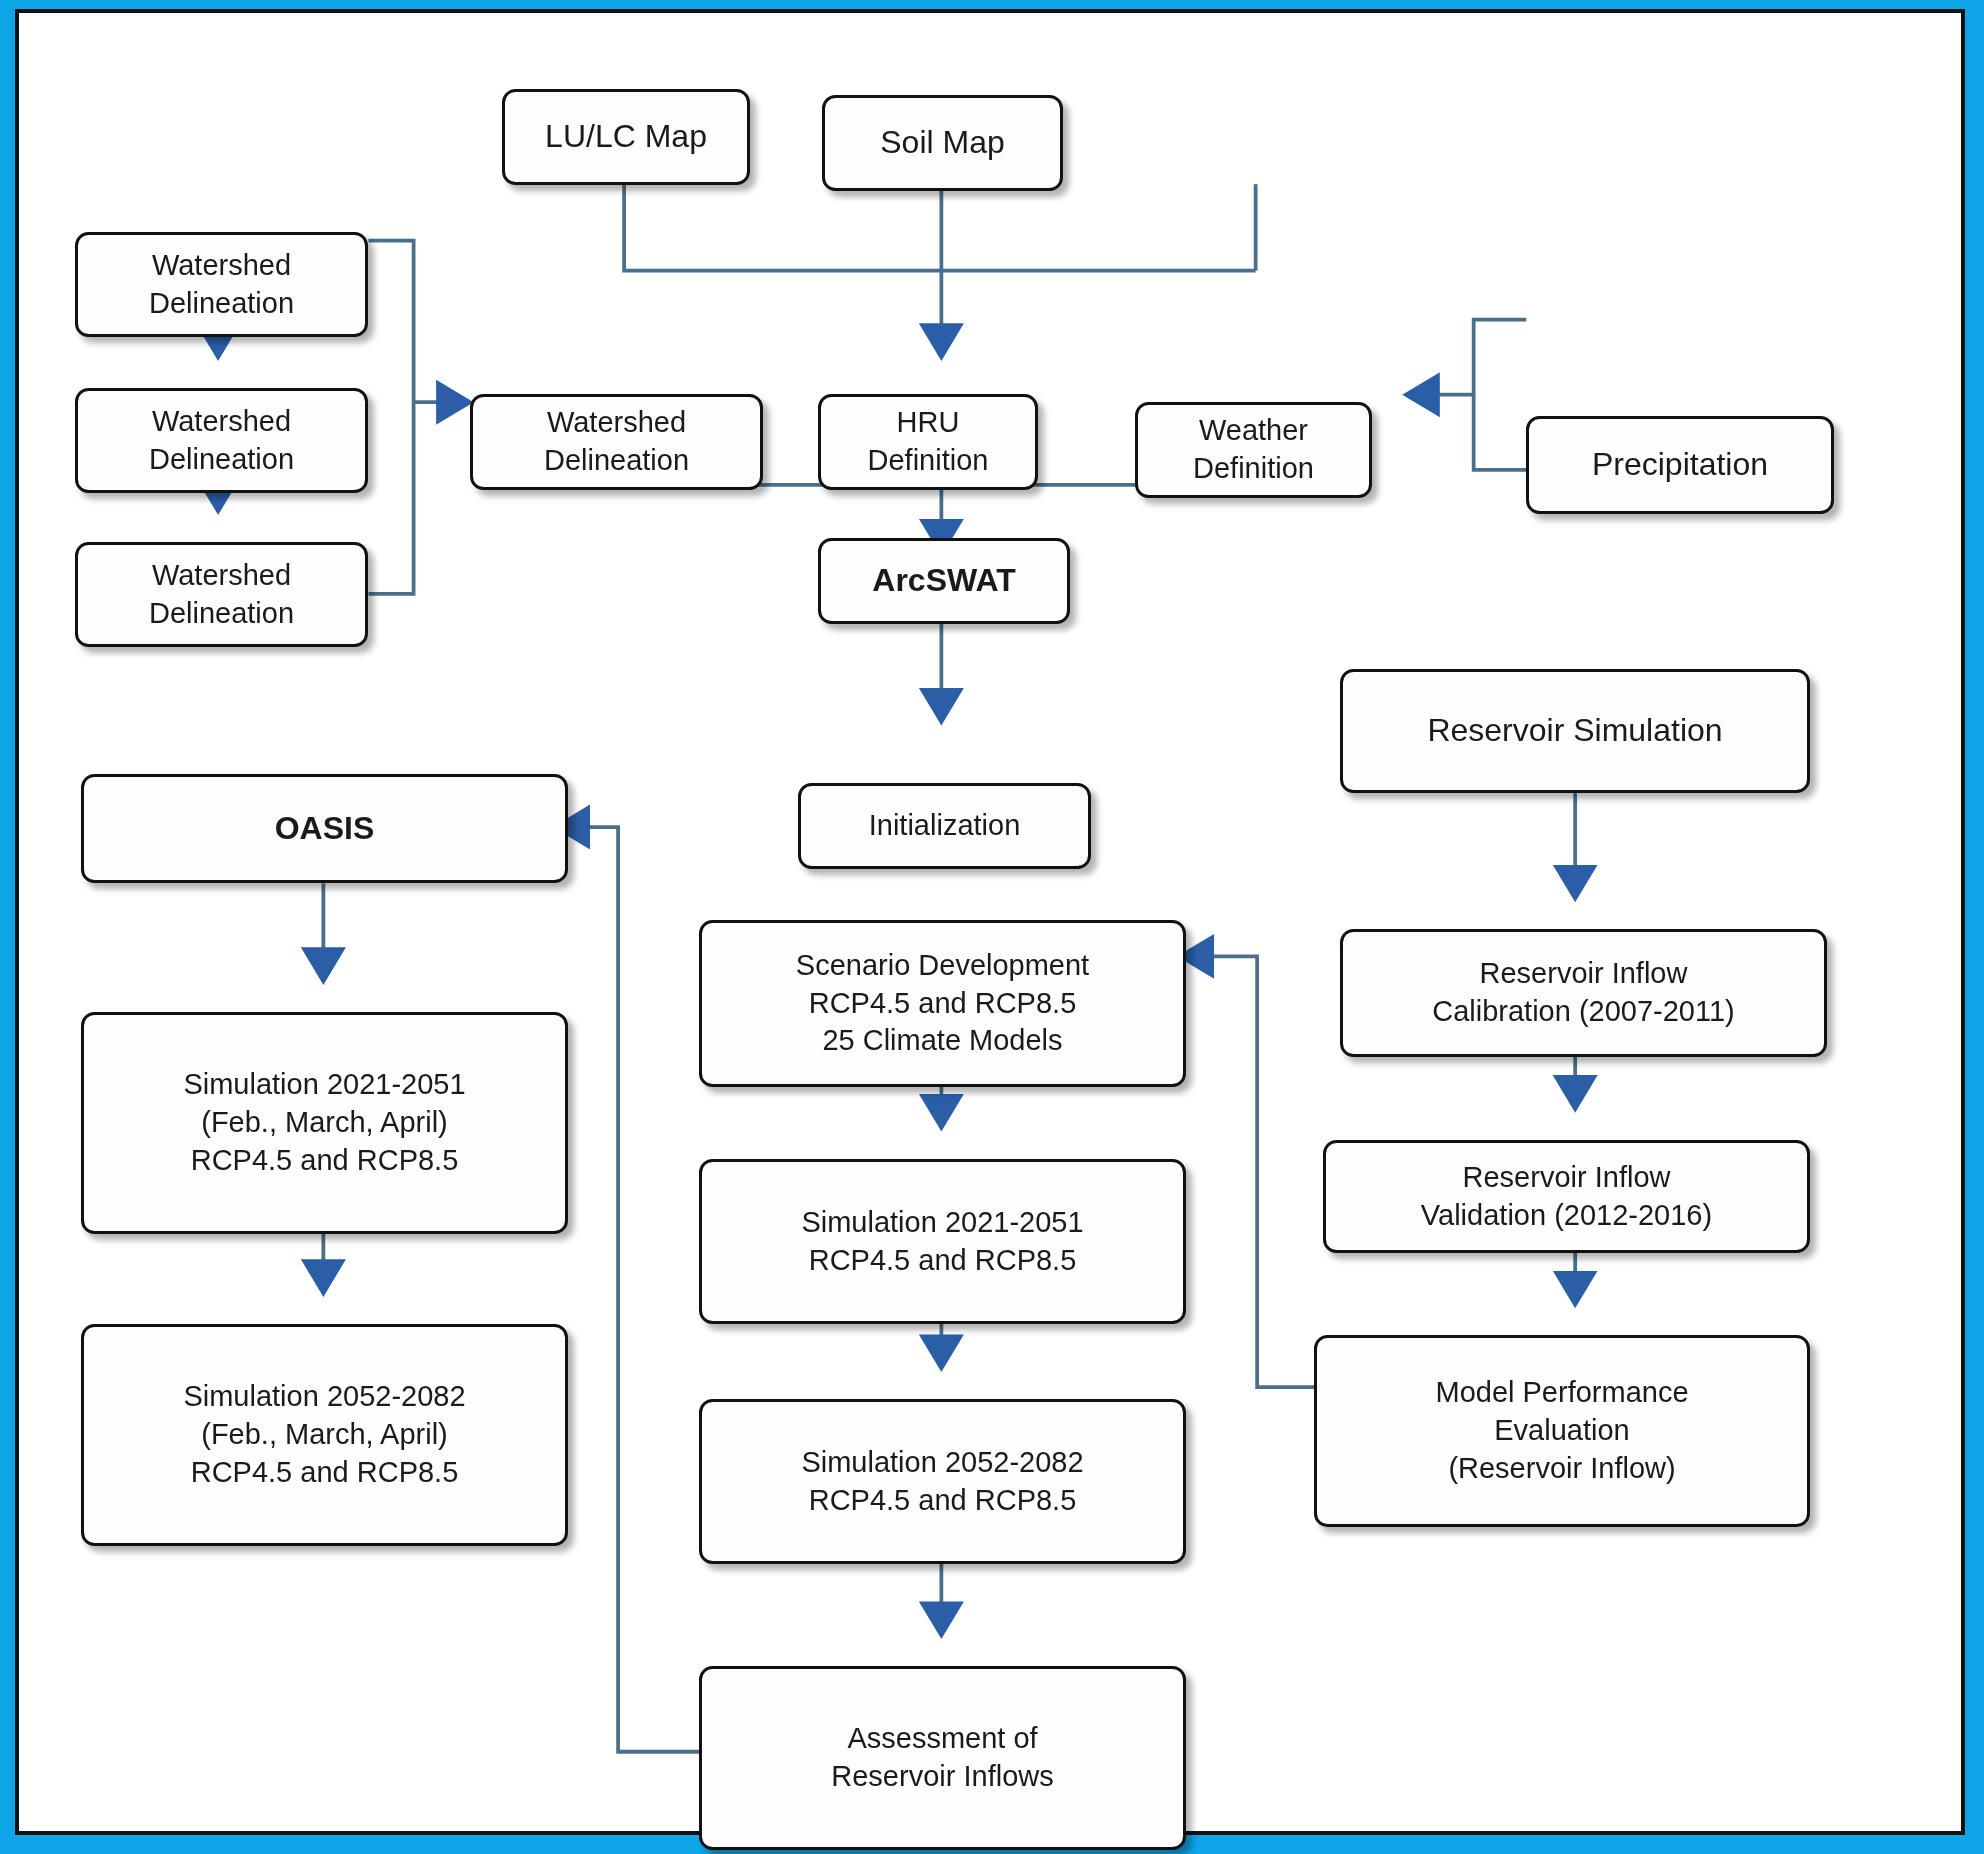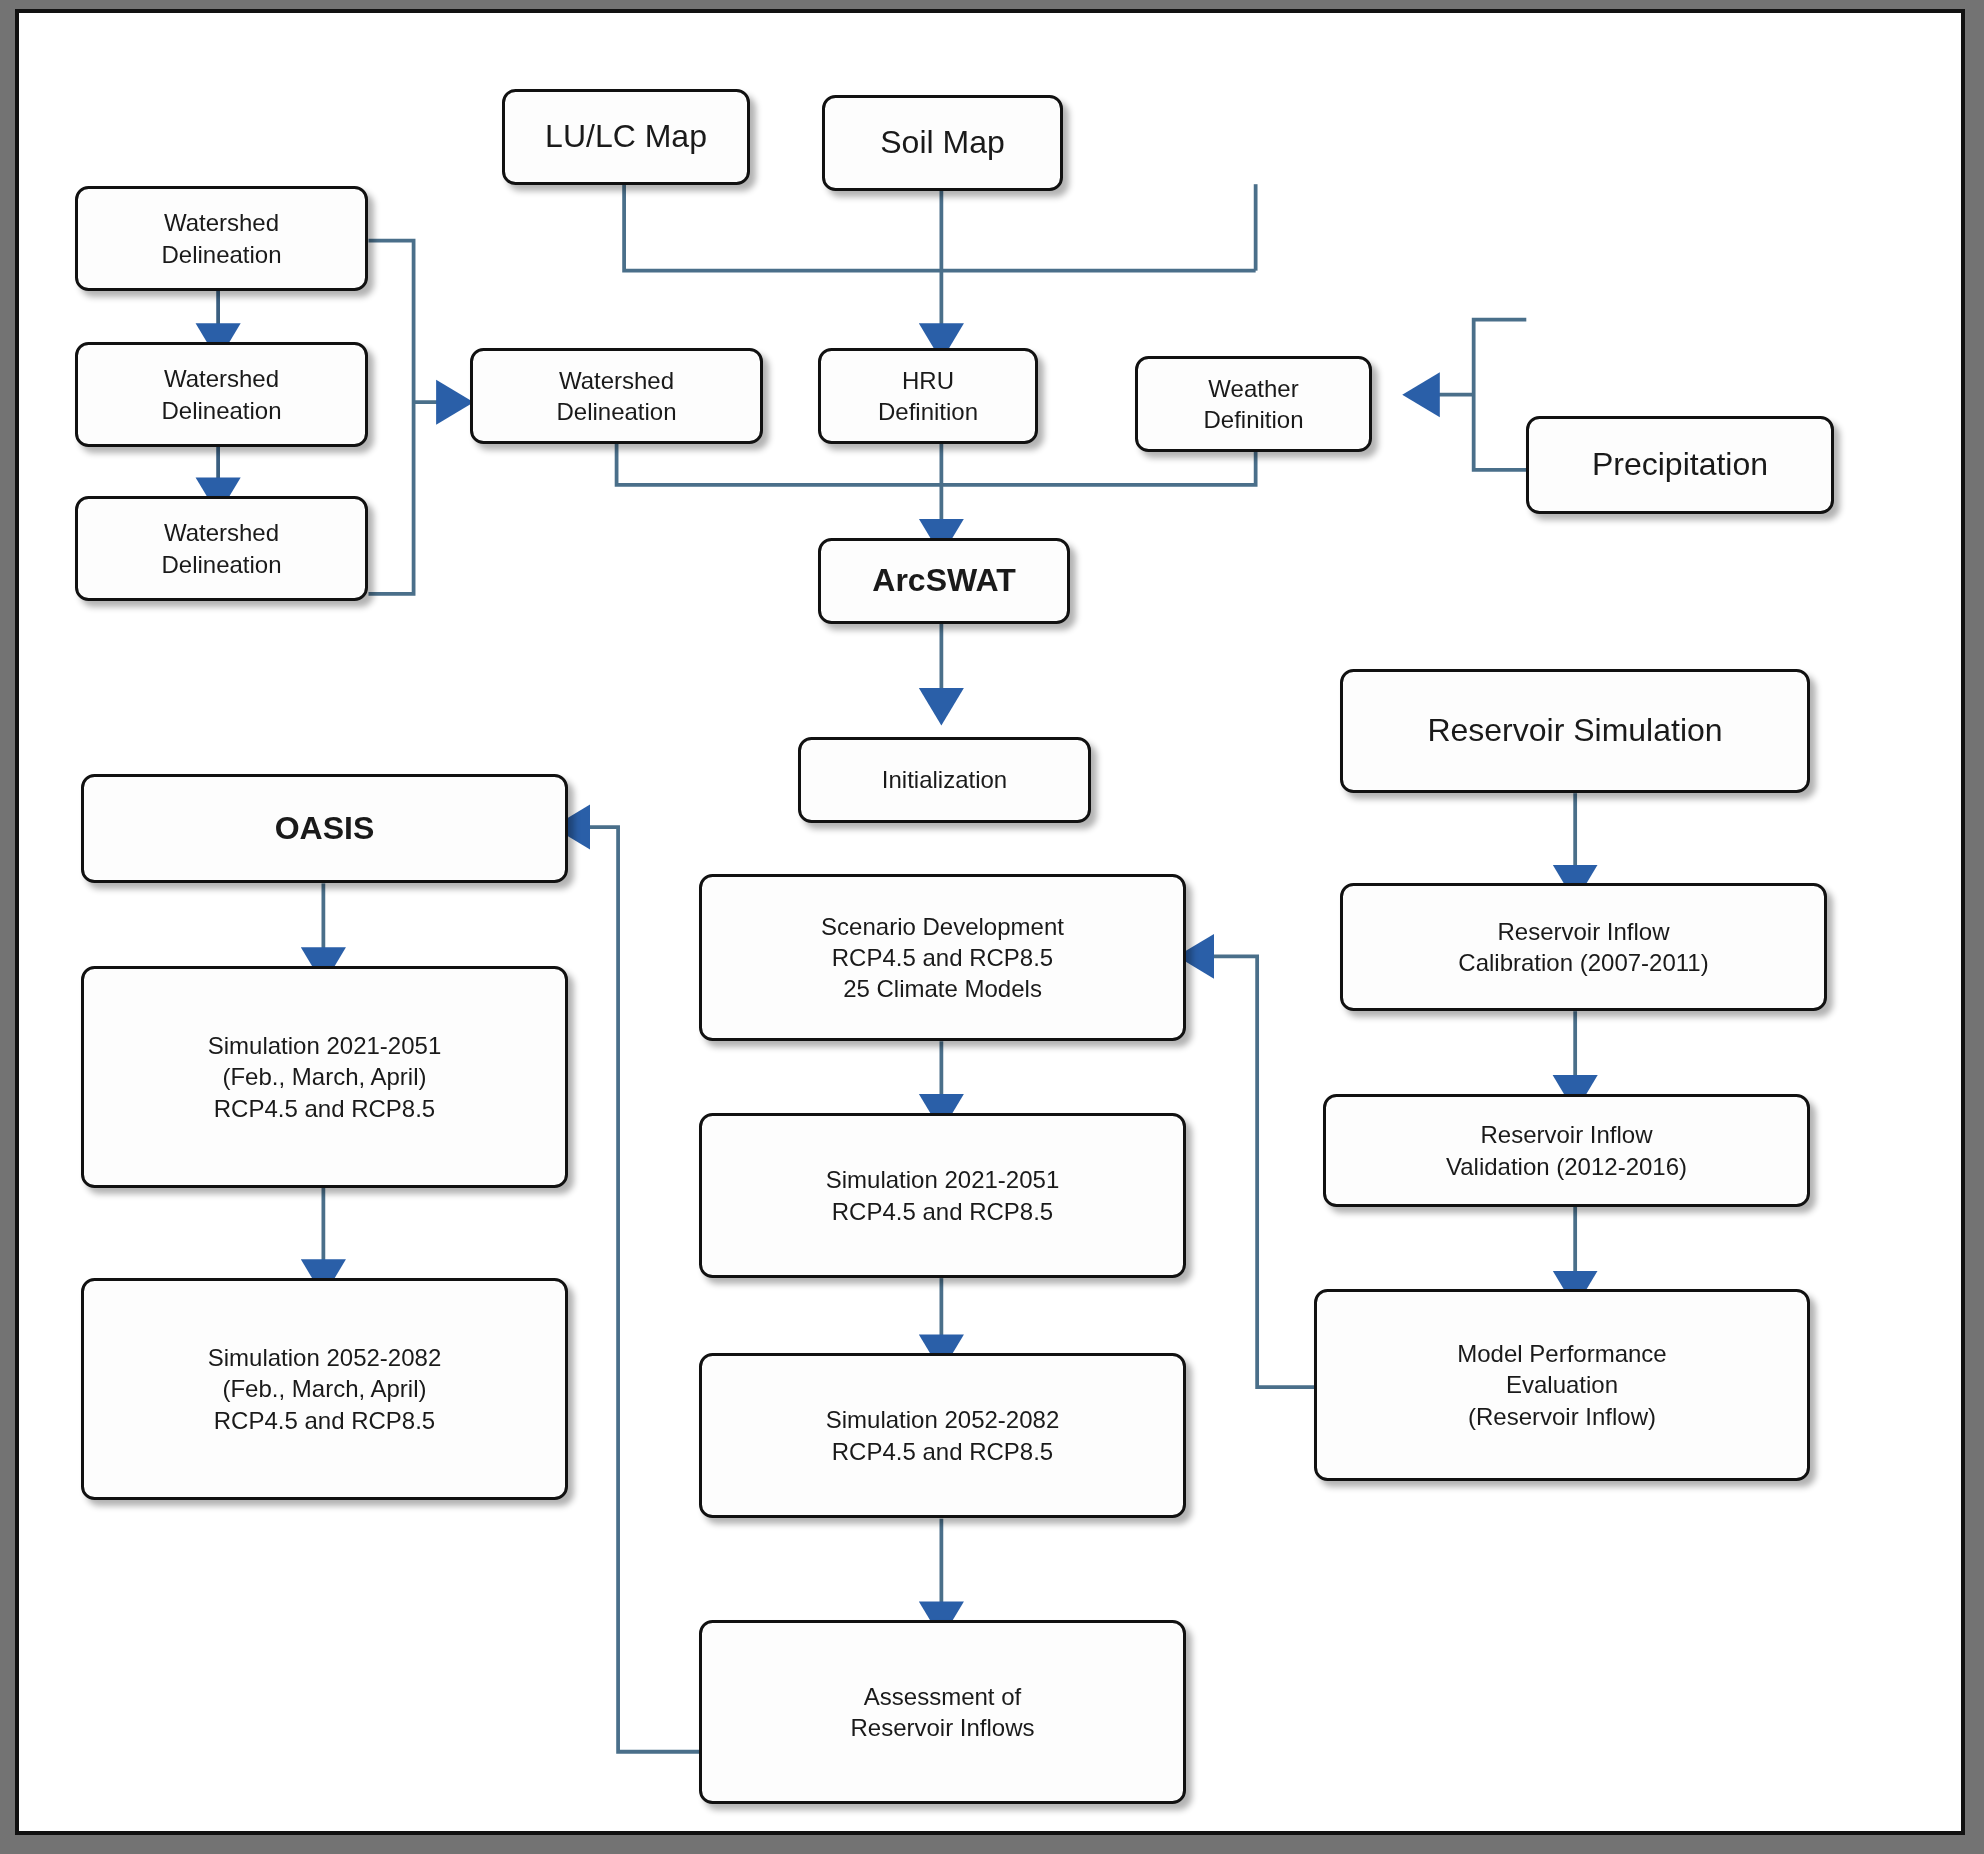--- a/index.html
+++ b/index.html
@@ -1,24 +1,24 @@
 <!DOCTYPE html>
 <html style="font-size:12px"><head>
 <meta charset="utf-8">
 <style>
   html,body{margin:0;padding:0;background:#ffffff;}
   body{font-family:"Liberation Sans", sans-serif;}
-  #page{position:relative;width:1985px;height:1854px;background:#737373;overflow:hidden;}
+  #page{position:relative;width:1985px;height:1854px;background:#0ea5e9;overflow:hidden;}
   #frame{position:absolute;left:15px;top:9px;width:1950px;height:1826px;border:4.5px solid #111111;box-sizing:border-box;background:#ffffff;}
   #svg-layer{position:absolute;left:0;top:0;width:1985px;height:1854px;}
   .node{position:absolute;box-sizing:border-box;background:#fdfdfd;border:3.8px solid #111111;border-radius:13.5px;
         display:flex;align-items:center;justify-content:center;text-align:center;
         box-shadow:5.3px 6px 6.8px rgba(0,0,0,0.30);color:#1a1a1a;}
   .node .txt{display:block;line-height:1.30;padding:0 7.5px;white-space:pre-line;}
-  .f40{font-size:24px;}
+  .f40{font-size:29px;margin-top:46px;}
   .f42{font-size:32px;}
   .bold{font-weight:bold;}
 </style>
 </head>
 <body>
 
 <div id="page">
   <div id="frame"></div>
 
   <svg id="svg-layer" viewBox="0 0 2640 2466" xmlns="http://www.w3.org/2000/svg">

